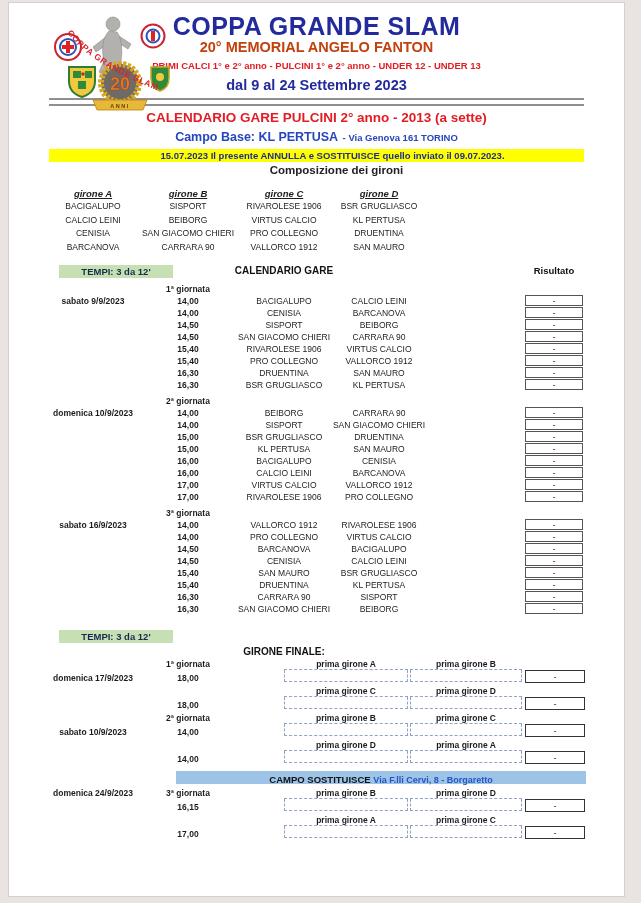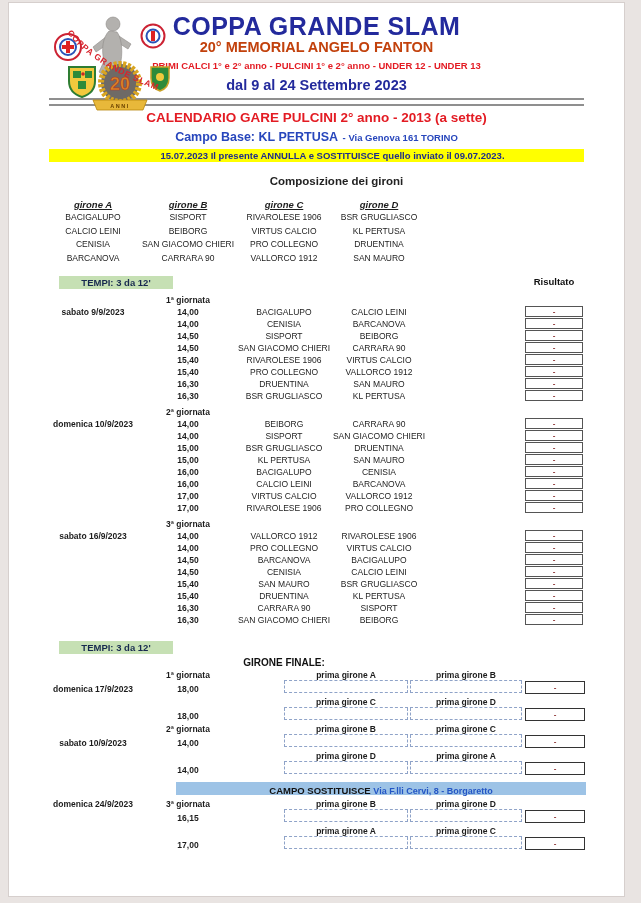--- a/index.html
+++ b/index.html
@@ -15,21 +15,21 @@
   .cat{margin-top:5px;font-size:9.5px;line-height:11px;font-weight:bold;color:#E31B23;}
   .cat2{margin-top:8px;}
   .daterange{margin-top:6px;font-size:14.5px;line-height:17px;font-weight:bold;color:#232A9C;}
   .rule{height:0;border-top:2px solid #8f8f8f;margin:4px 40px 0 40px;}
   .participants{margin-top:2px;font-size:9.5px;line-height:11px;font-weight:bold;color:#2456C5;}
   .event-title{margin-top:4px;font-size:13.5px;line-height:15px;font-weight:bold;color:#E31B23;}
   .venue{margin-top:4px;line-height:14px;color:#2746BC;font-weight:bold;}
   .venue .v1{font-size:12.5px;}
   .venue .v2{font-size:9.5px;}
   .notice{margin:4px 40px 0 40px;background:#FFFF00;font-size:9.5px;line-height:13px;font-weight:bold;color:#1F2D8A;text-align:center;padding-left:32px;}
-  .compo{margin-top:12px;margin-left:40px;font-size:11.5px;line-height:14px;font-weight:bold;color:#222;text-align:center;}
+  .compo{margin-top:1px;margin-left:40px;font-size:11.5px;line-height:14px;font-weight:bold;color:#222;text-align:center;}
 
   
   .row{display:flex;height:12px;line-height:12px;font-size:8.5px;color:#1c1c1c;}
   .c1{margin-left:28px;width:112px;display:flex;justify-content:center;align-items:center;}
   .c2{width:78px;display:flex;justify-content:center;align-items:center;}
   .c3{width:114px;display:flex;justify-content:center;align-items:center;}
   .c4{width:76px;display:flex;justify-content:center;align-items:center;}
   .cres{margin-left:107px;width:60px;display:flex;justify-content:center;align-items:flex-start;}
   .nowrap{white-space:nowrap;}
   .b{font-weight:bold;}
@@ -207,20 +207,21 @@
             <span class="nowrap">VALLORCO 1912</span>
           </div>
           <div class="c4">
             <span class="nowrap">SAN MAURO</span>
           </div>
         </div>
       </div>
 
     <div class="cal-head">
       <div class="tempi">TEMPI: 3 da 12'</div>
+      <div class="calgare">CALENDARIO GARE</div>
       <div class="risultato">Risultato</div>
     </div>
 
     <div id="calendar">
         <div class="row giornata-row">
           <div class="c1">
             <span class="nowrap"></span>
           </div>
           <div class="c2">
             <span class="nowrap b">1ª giornata</span>

